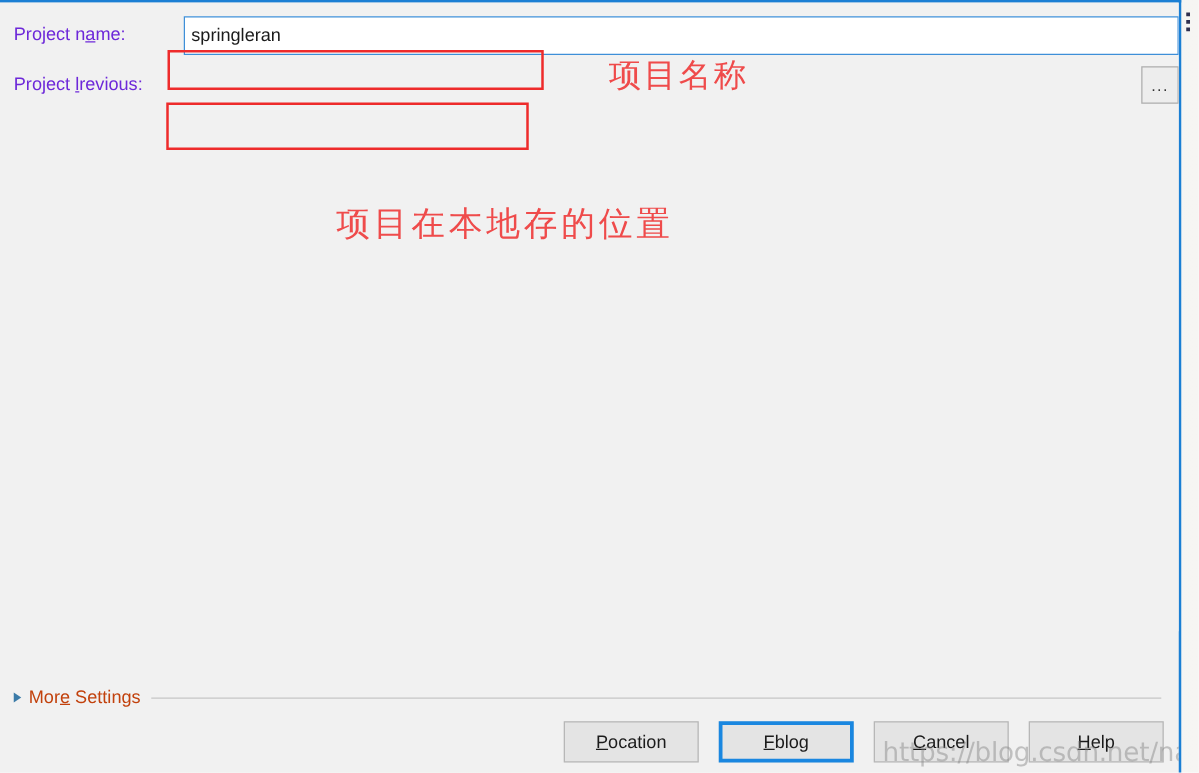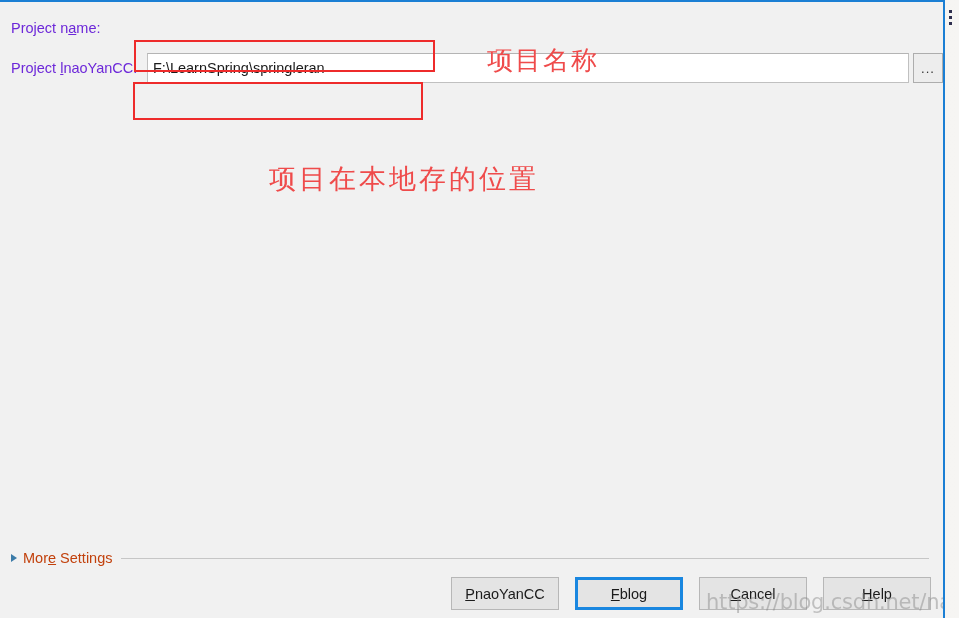--- a/index.html
+++ b/index.html
@@ -290,45 +290,45 @@
   </div>
 </div>
 
 <div id="dialog">
 
 
   <div class="content">
 
     <div class="field-row" id="row-name">
       <span class="field-label"><span>Project n</span><u>a</u><span>me:</span></span>
+      <input id="project-name-input" class="text-input" type="text" value="springleran" style="">
     </div>
 
     <div class="field-row" id="row-loc">
-      <span class="field-label"><span>Project </span><u>l</u><span>naoYanCC:</span></span>
-      <input id="project-location-input" class="text-input" type="text" value="F:\LearnSpring\springleran" style="">
+      <span class="field-label"><span>Project </span><u>l</u><span>revious:</span></span>
       <div id="browse-button">...</div>
     </div>
 
     <div class="annot-box" id="annot-name-box"></div>
     <div class="annot-box" id="annot-loc-box"></div>
     <div class="annot-text" id="annot-name-text">项目名称</div>
     <div class="annot-text" id="annot-loc-text">项目在本地存的位置</div>
 
   </div>
 
   <div id="more-settings">
     <span id="more-settings-arrow"></span>
     <span id="more-settings-label"><span>Mor</span><u>e</u><span> Settings</span></span>
     <span id="more-settings-rule"></span>
   </div>
 
   <div id="button-bar">
     <div class="dlg-button">
         <u>P</u>
-        <span>naoYanCC</span>
+        <span>ocation</span>
       </div>
     <div class="dlg-button primary">
         <u>F</u>
         <span>blog</span>
       </div>
     <div class="dlg-button">
         <u>C</u>
         <span>ancel</span>
       </div>
     <div class="dlg-button">

